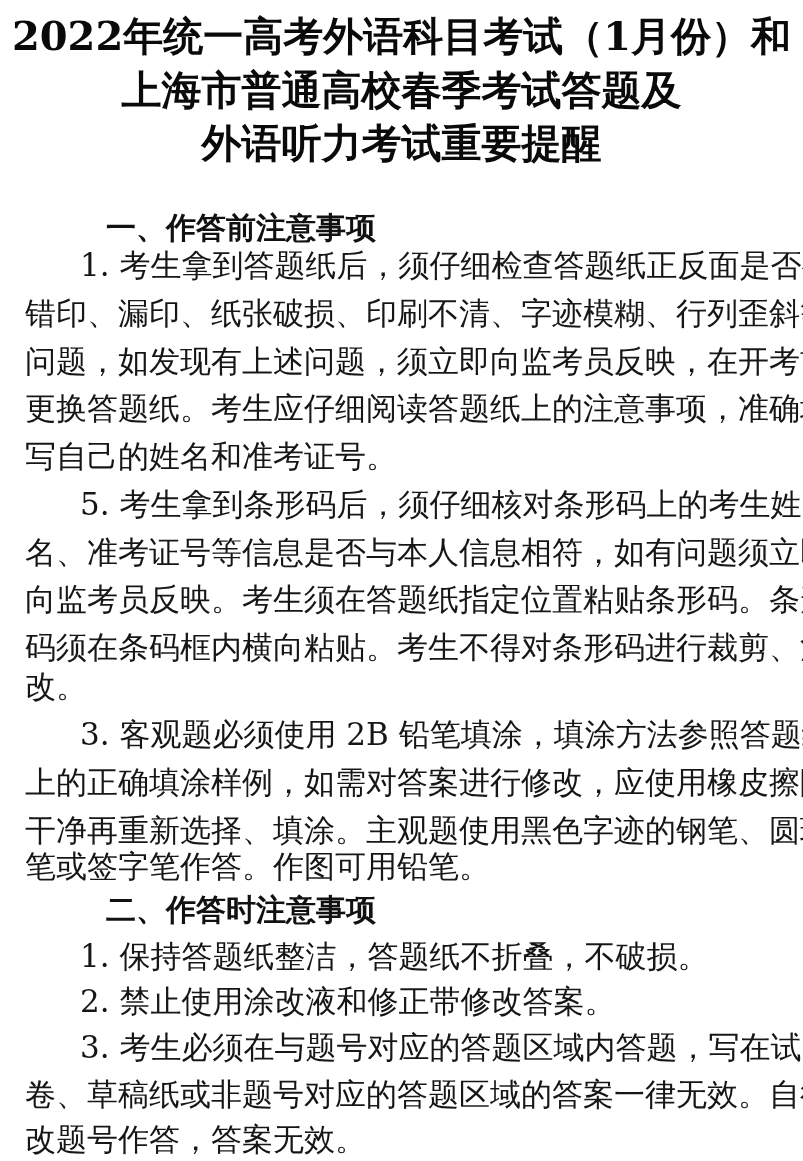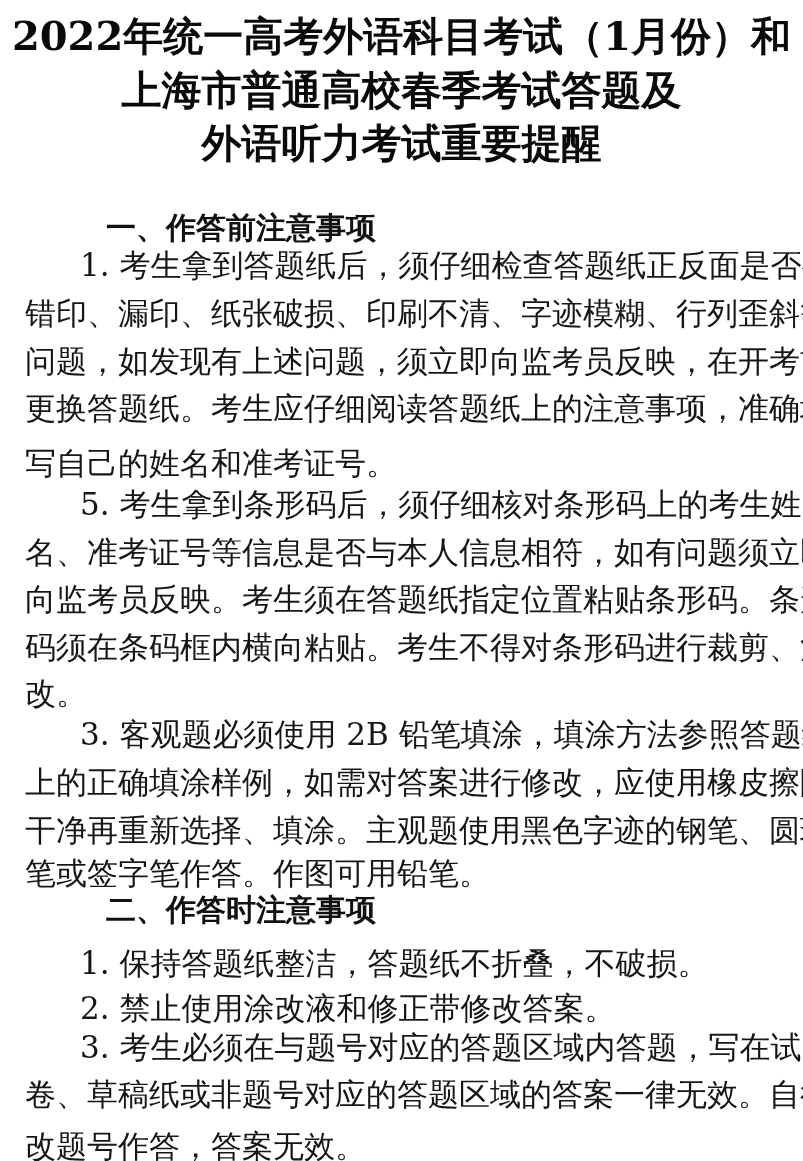--- a/index.html
+++ b/index.html
@@ -18,21 +18,21 @@
     white-space: nowrap;
     margin-left: 24px;
   }
   .line {
     position: absolute; left: 25px; width: 755px;
     font-family: "DejaVu Serif", "Liberation Serif", serif;
     font-size: 31px; line-height: 44px; color: #161616;
     white-space: nowrap; text-align-last: justify; text-align: justify;
   }
   .line.indent { left: 80px; width: 700px; }
-  .line.short { text-align-last: left; width: auto; margin-top: 7px; }
+  .line.short { text-align-last: left; width: auto; }
 </style>
 </head>
 <body>
 
 <div class="doc">
 
   <div class="title-line" style="top:10px;">2022年统一高考外语科目考试（1月份）和</div>
   <div class="title-line" style="top:117px;">外语听力考试重要提醒</div>
   <div class="title-line" style="top:64px;">上海市普通高校春季考试答题及</div>
 

